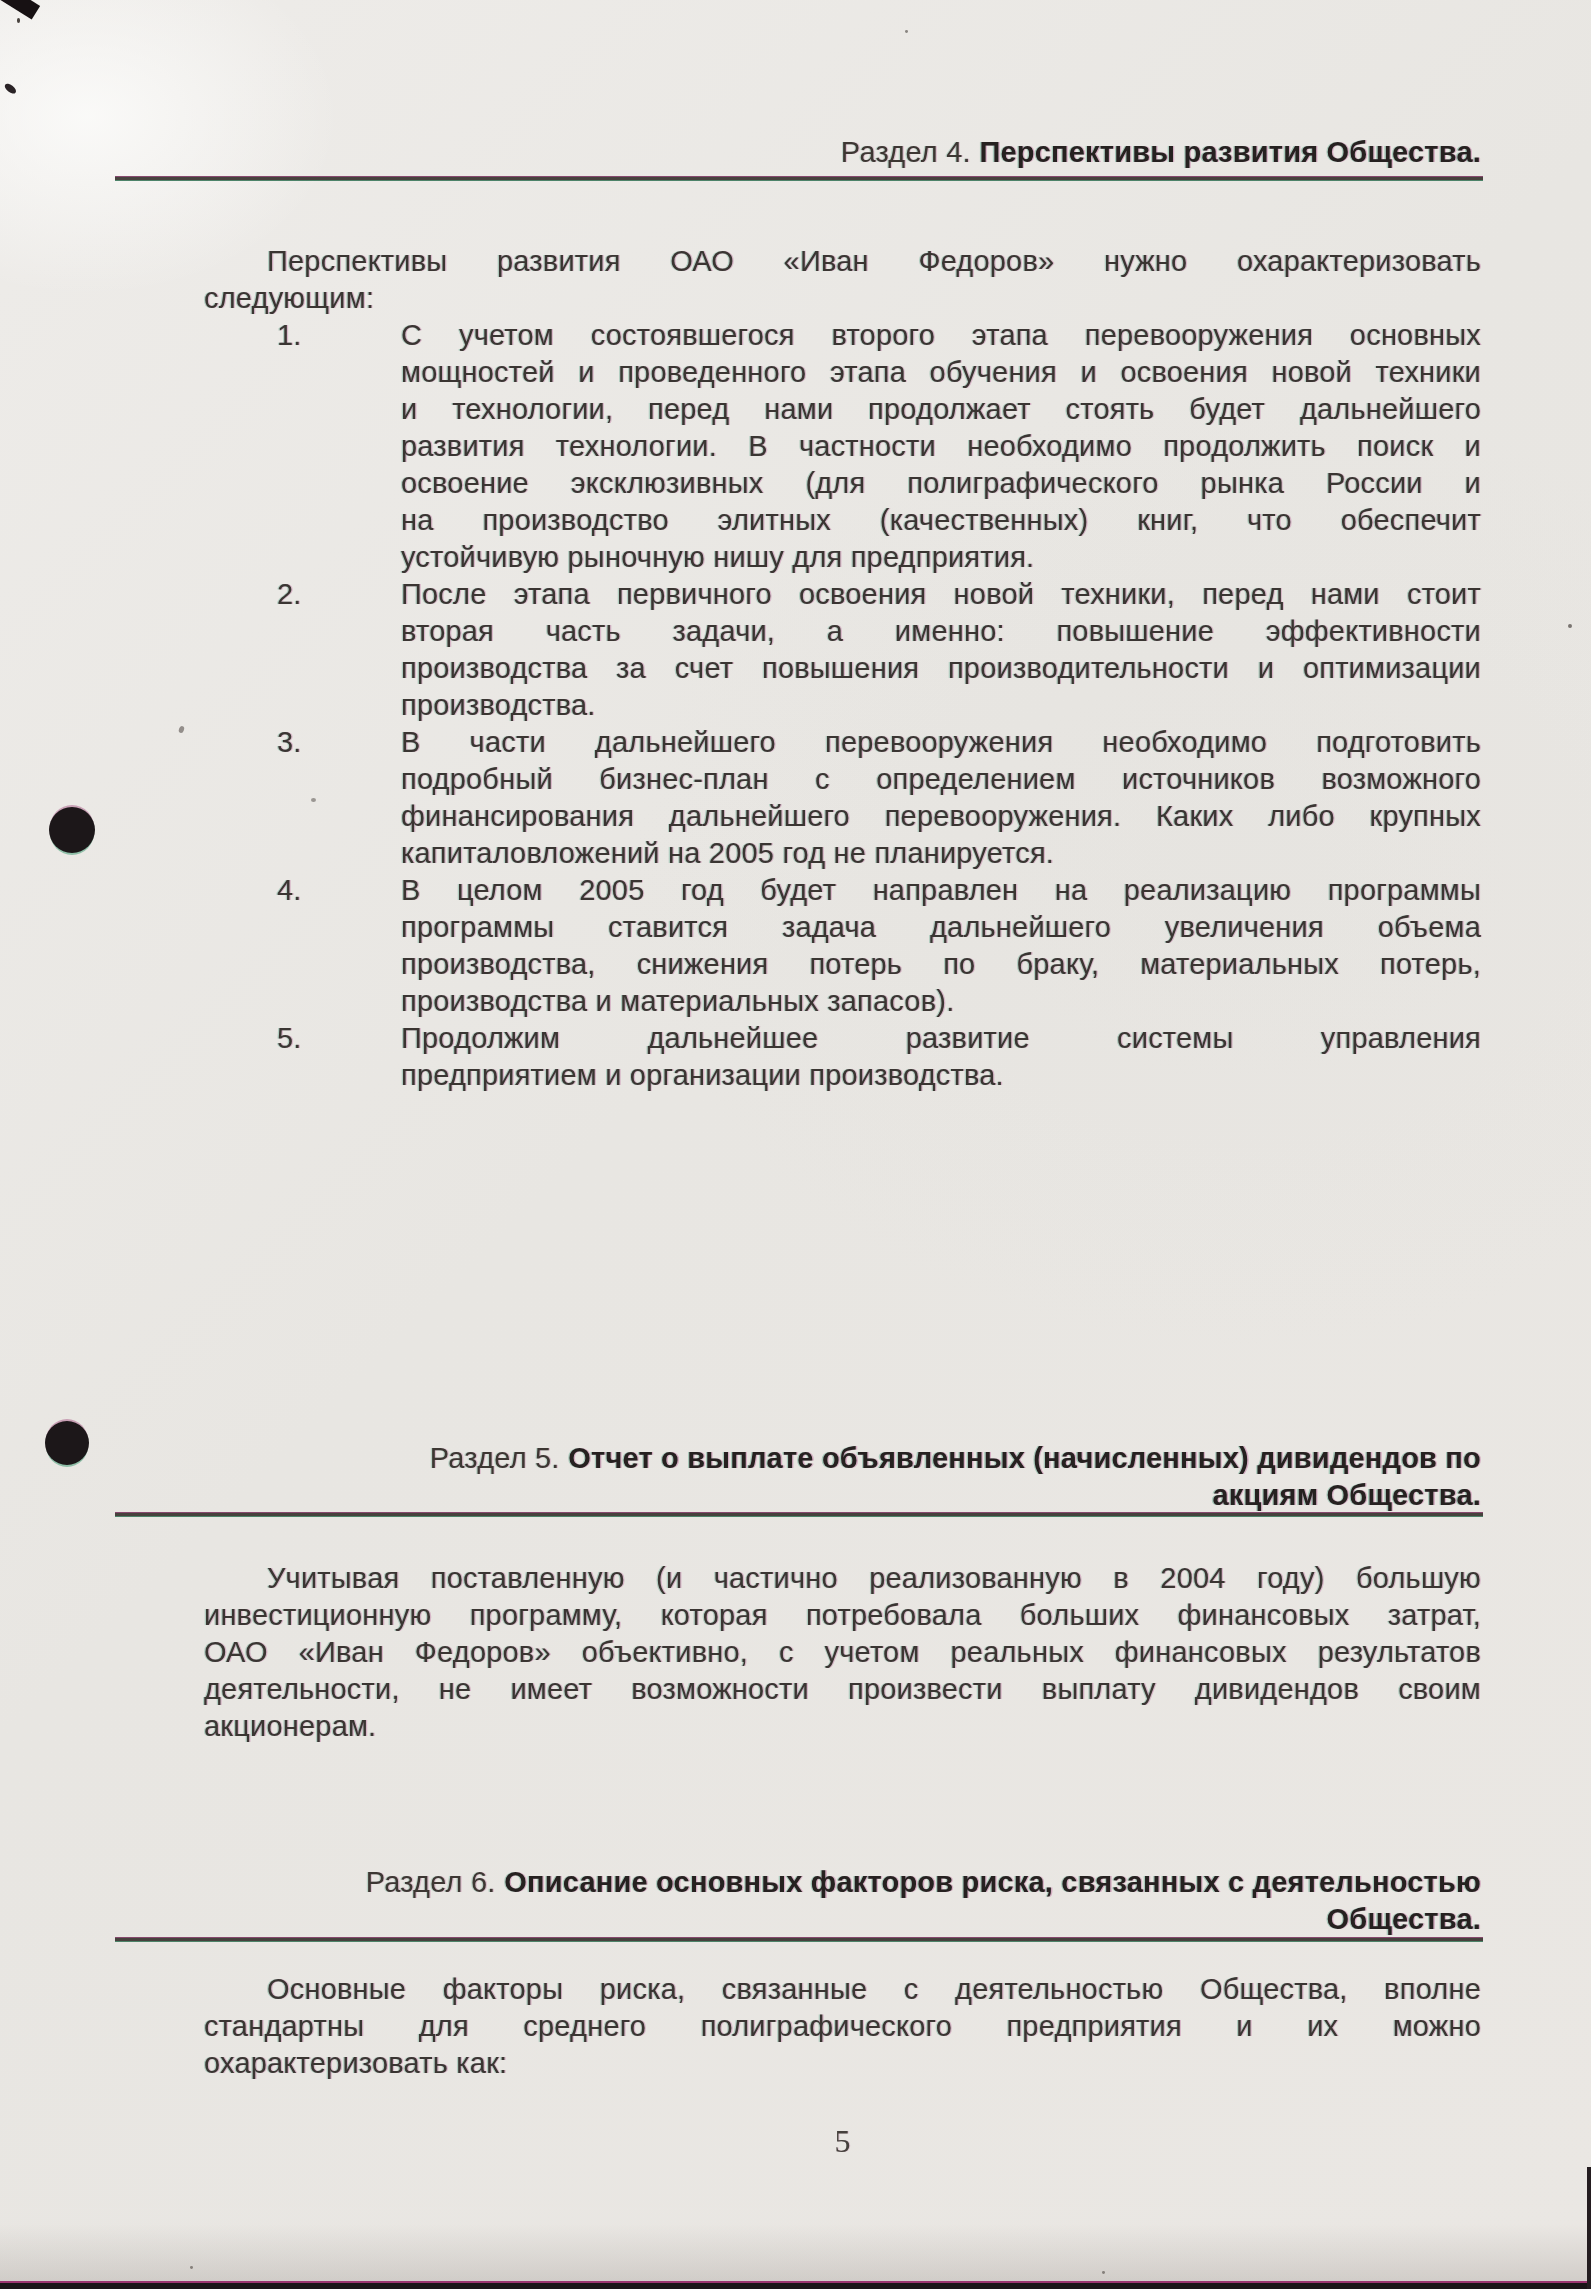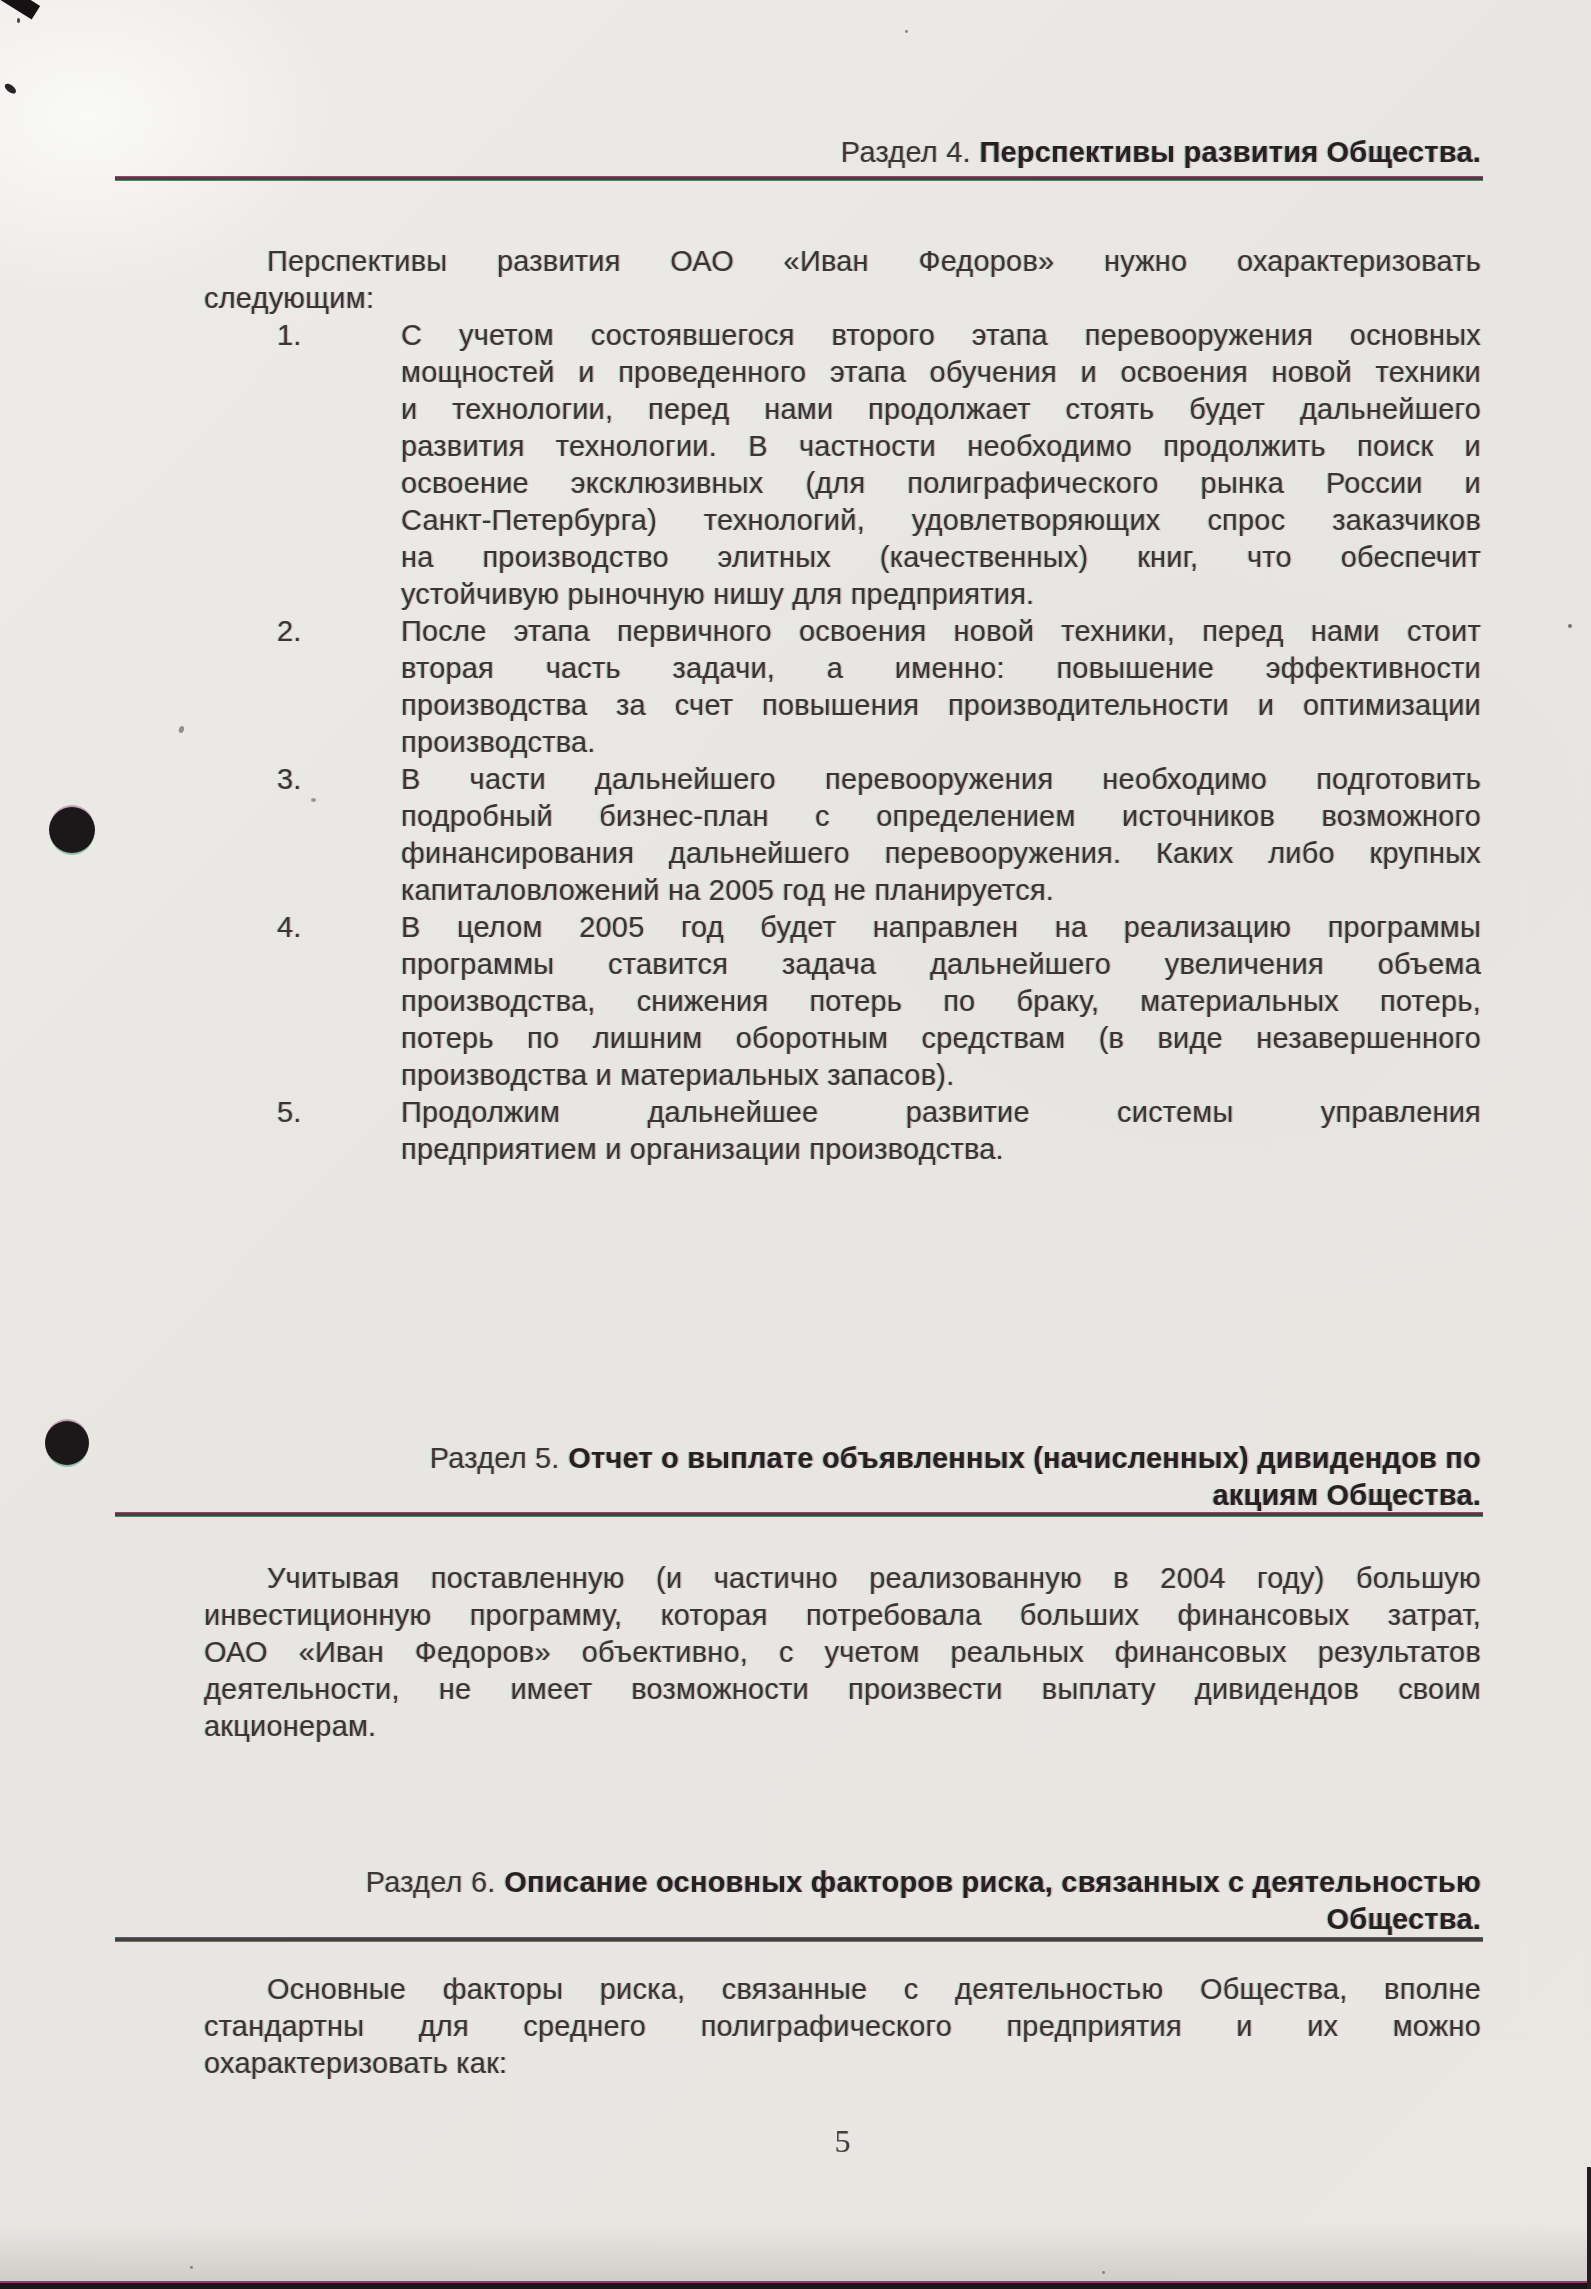--- a/index.html
+++ b/index.html
@@ -82,21 +82,20 @@
 
   <div class="abs content txt" style="top:317px;">
     <div class="list-item">
       <span class="list-num">1.</span>
       <div>
           <div class="ln">С учетом состоявшегося второго этапа перевооружения основных</div>
           <div class="ln">мощностей и проведенного этапа обучения и освоения новой техники</div>
           <div class="ln">и технологии, перед нами продолжает стоять будет дальнейшего</div>
           <div class="ln">развития технологии. В частности необходимо продолжить поиск и</div>
           <div class="ln">освоение эксклюзивных (для полиграфического рынка России и</div>
-          <div class="ln">Санкт-Петербурга) технологий, удовлетворяющих спрос заказчиков</div>
           <div class="ln">на производство элитных (качественных) книг, что обеспечит</div>
           <div class="ln ln-last">устойчивую рыночную нишу для предприятия.</div>
         </div>
     </div>
     <div class="list-item">
       <span class="list-num">2.</span>
       <div>
           <div class="ln">После этапа первичного освоения новой техники, перед нами стоит</div>
           <div class="ln">вторая часть задачи, а именно: повышение эффективности</div>
           <div class="ln">производства за счет повышения производительности и оптимизации</div>
@@ -111,21 +110,20 @@
           <div class="ln">финансирования дальнейшего перевооружения. Каких либо крупных</div>
           <div class="ln ln-last">капиталовложений на 2005 год не планируется.</div>
         </div>
     </div>
     <div class="list-item">
       <span class="list-num">4.</span>
       <div>
           <div class="ln">В целом 2005 год будет направлен на реализацию программы</div>
           <div class="ln">программы ставится задача дальнейшего увеличения объема</div>
           <div class="ln">производства, снижения потерь по браку, материальных потерь,</div>
-          <div class="ln">потерь по лишним оборотным средствам (в виде незавершенного</div>
           <div class="ln ln-last">производства и материальных запасов).</div>
         </div>
     </div>
     <div class="list-item">
       <span class="list-num">5.</span>
       <div>
           <div class="ln">Продолжим дальнейшее развитие системы управления</div>
           <div class="ln ln-last">предприятием и организации производства.</div>
         </div>
     </div>

